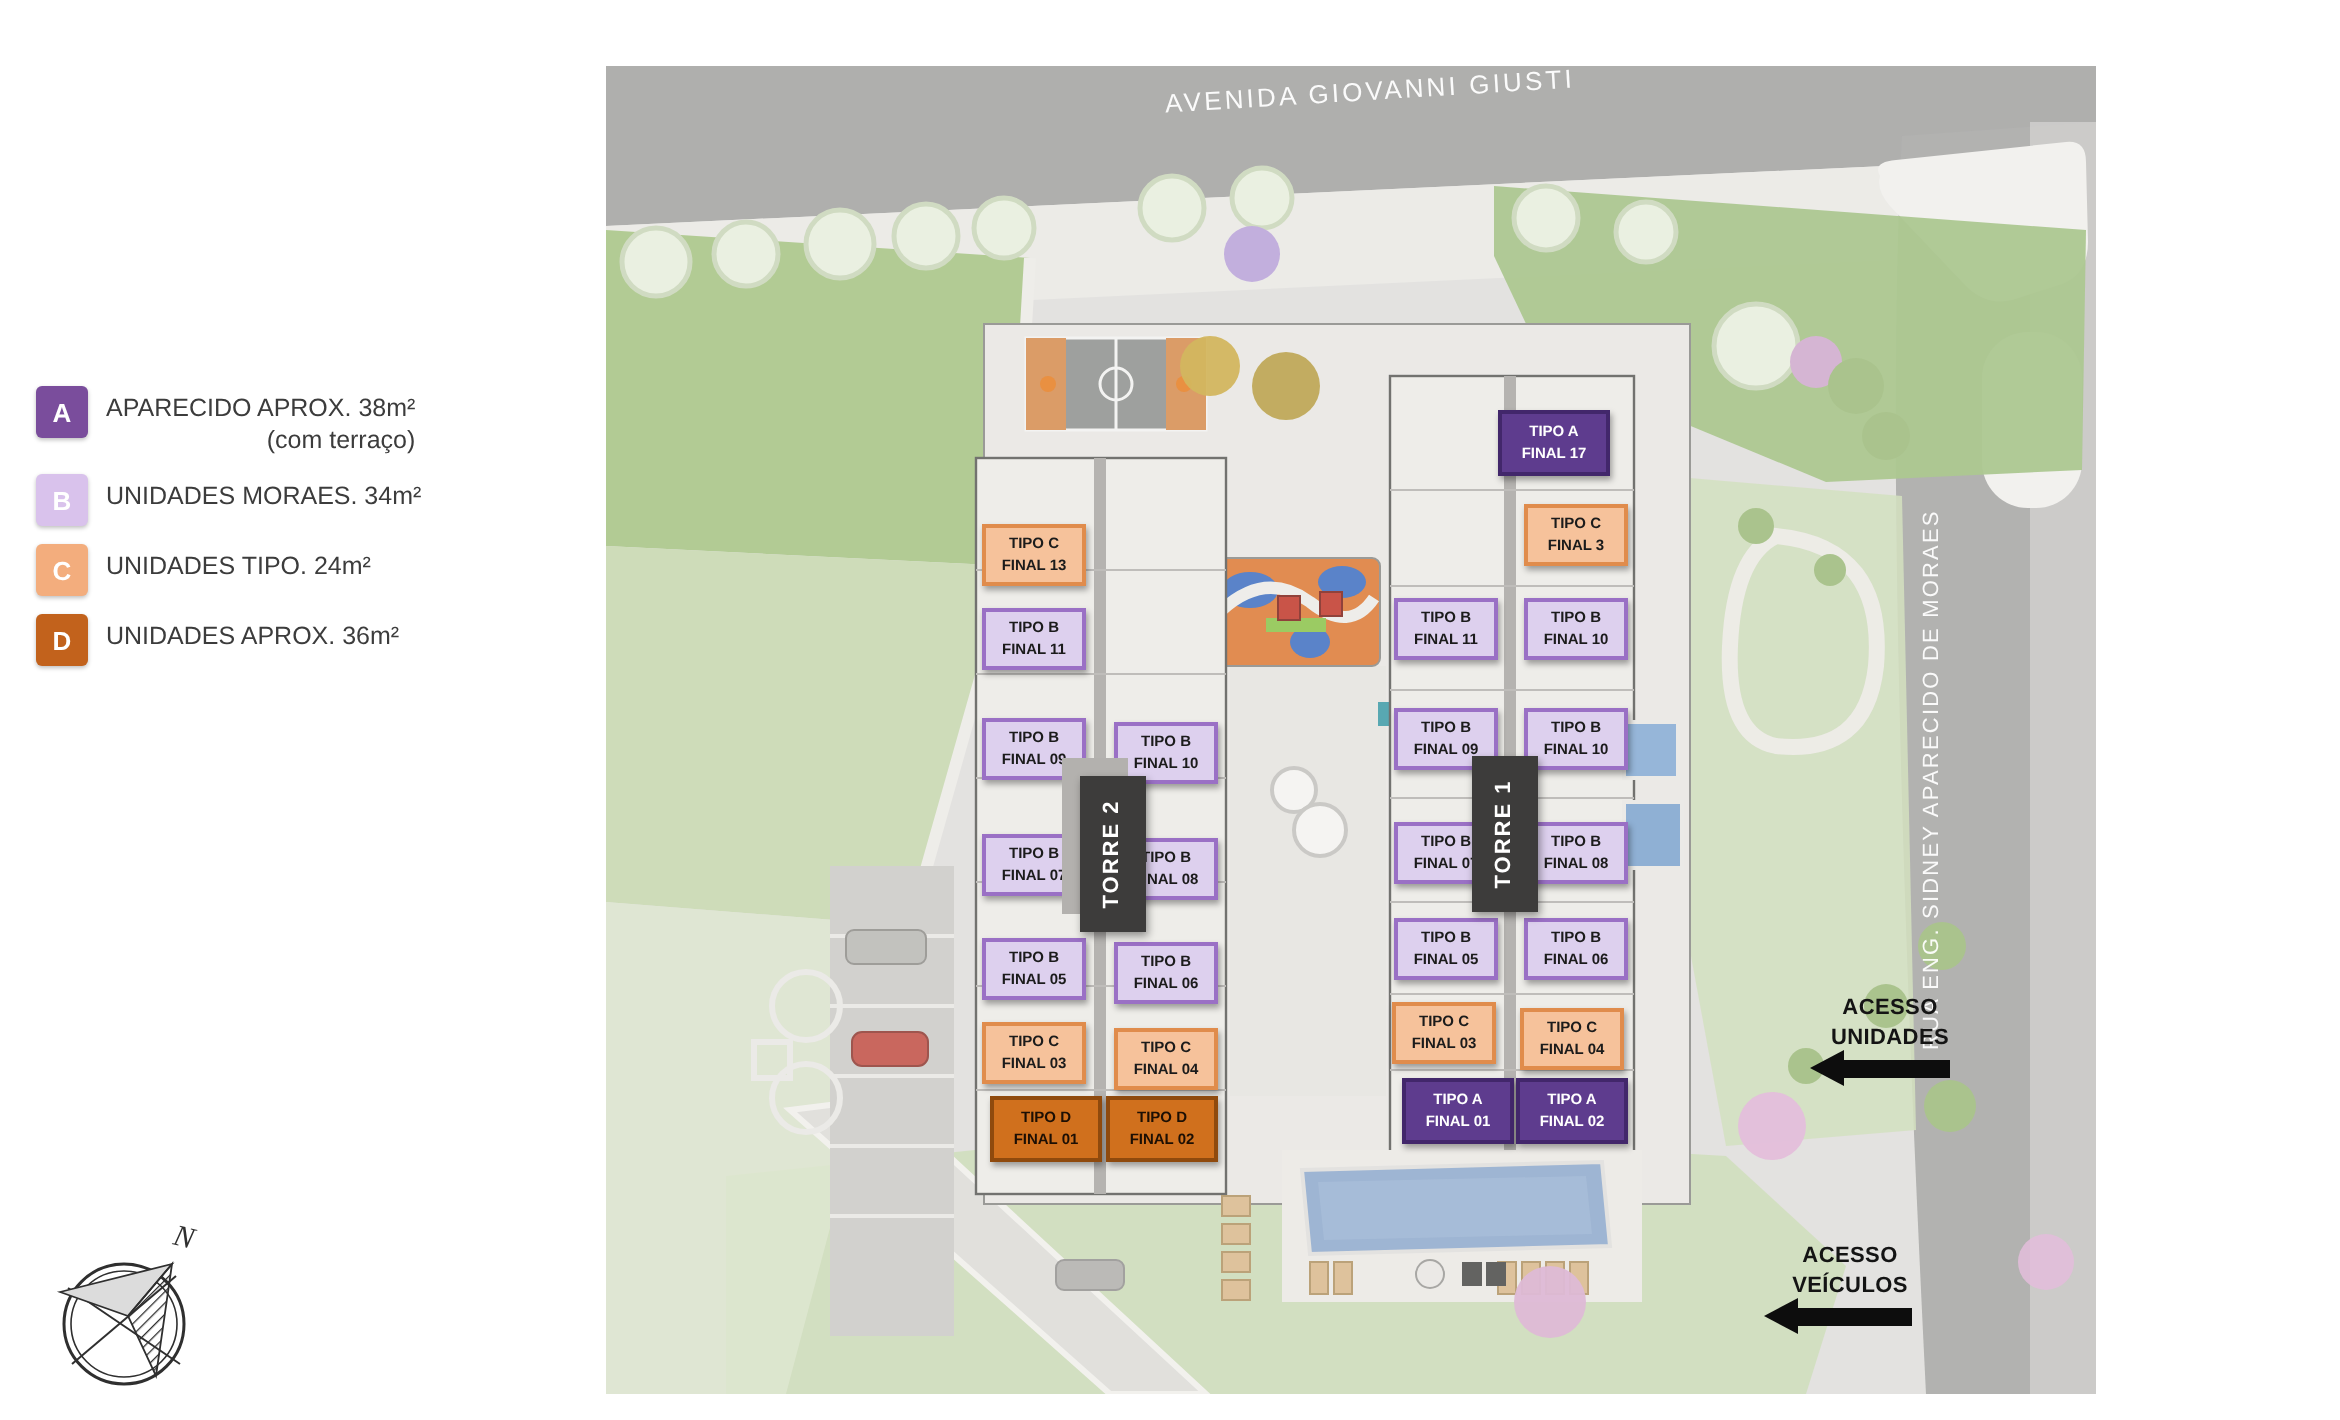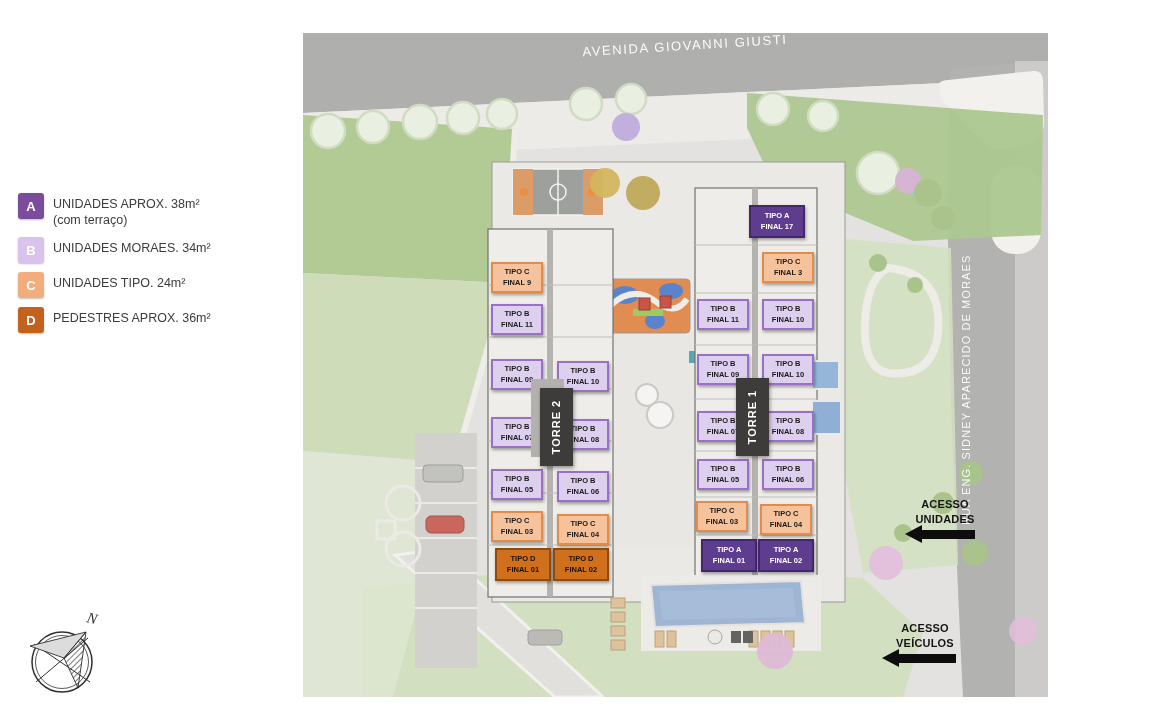--- a/index.html
+++ b/index.html
@@ -9,21 +9,21 @@
   
   .legend { position:absolute; left:18px; top:193px; display:flex; flex-direction:column; gap:9px; z-index:50; }
   .legend-row { display:flex; gap:9px; align-items:flex-start; }
   .swatch { width:26px; height:26px; border-radius:3px; display:flex; align-items:center; justify-content:center;
             color:#fff; font-weight:bold; font-size:13px; flex:0 0 26px; box-shadow:0 1px 2px rgba(0,0,0,.25); }
   .sw-a { background:#7a4d9c; }
   .sw-b { background:#d9c2ec; }
   .sw-c { background:#f3ad7d; }
   .sw-d { background:#c2621c; }
   .legend-text { font-size:12.5px; color:#3c3c3c; line-height:1.25; padding-top:4px; }
-  .legend-text .sub { display:block; }
+  .legend-text .sub { display:block;text-align:right; }
 
   
   .map { position:absolute; left:303px; top:33px; width:745px; height:664px; background:#dfdedb; overflow:hidden; }
   .map svg.base { position:absolute; left:0; top:0; z-index:1; }
 
   
   .street-top { position:absolute; left:222px; top:5px; width:320px; text-align:center; z-index:15;
                 transform:rotate(-3.5deg); color:rgba(255,255,255,.95); font-size:13px; letter-spacing:1.6px; font-weight:400; }
   .street-right { position:absolute; left:657px; top:492px; width:290px; z-index:15;
                   transform:rotate(-90deg); transform-origin:0 0; color:rgba(255,255,255,.93);
@@ -58,40 +58,40 @@
 </style>
 </head>
 <body>
 
 <div class="page">
 
   <div class="legend">
     <div class="legend-row">
       <span class="swatch sw-a">A</span>
       <div class="legend-text">
-        <span>UNIDADES APROX. 38m²</span>
+        <span>APARECIDO APROX. 38m²</span>
         <span class="sub">(com terraço)</span>
       </div>
     </div>
     <div class="legend-row">
       <span class="swatch sw-b">B</span>
       <div class="legend-text">
         <span>UNIDADES MORAES. 34m²</span>
       </div>
     </div>
     <div class="legend-row">
       <span class="swatch sw-c">C</span>
       <div class="legend-text">
         <span>UNIDADES TIPO. 24m²</span>
       </div>
     </div>
     <div class="legend-row">
       <span class="swatch sw-d">D</span>
       <div class="legend-text">
-        <span>PEDESTRES APROX. 36m²</span>
+        <span>UNIDADES APROX. 36m²</span>
       </div>
     </div>
   </div>
 
   <svg class="compass" width="84" height="96" viewBox="0 0 84 96">
     <defs>
       <pattern id="hatch" width="4" height="4" patternUnits="userSpaceOnUse" patternTransform="rotate(45)">
         <line x1="0" y1="0" x2="0" y2="4" stroke="#2f2f2f" stroke-width="1.3"></line>
       </pattern>
     </defs>
@@ -259,21 +259,21 @@
     </div>
     <div class="tower-banner" style="left:237px; top:355px;">
       <span>TORRE 2</span>
     </div>
     <div class="tower-banner" style="left:433px; top:345px;">
       <span>TORRE 1</span>
     </div>
 
     <div class="unit c" style="left:188px; top:229px;">
         <span>TIPO C</span>
-        <span>FINAL 9</span>
+        <span>FINAL 13</span>
       </div>
     <div class="unit b" style="left:188px; top:271px;">
         <span>TIPO B</span>
         <span>FINAL 11</span>
       </div>
     <div class="unit b" style="left:188px; top:326px;">
         <span>TIPO B</span>
         <span>FINAL 09</span>
       </div>
     <div class="unit b" style="left:188px; top:384px;">

